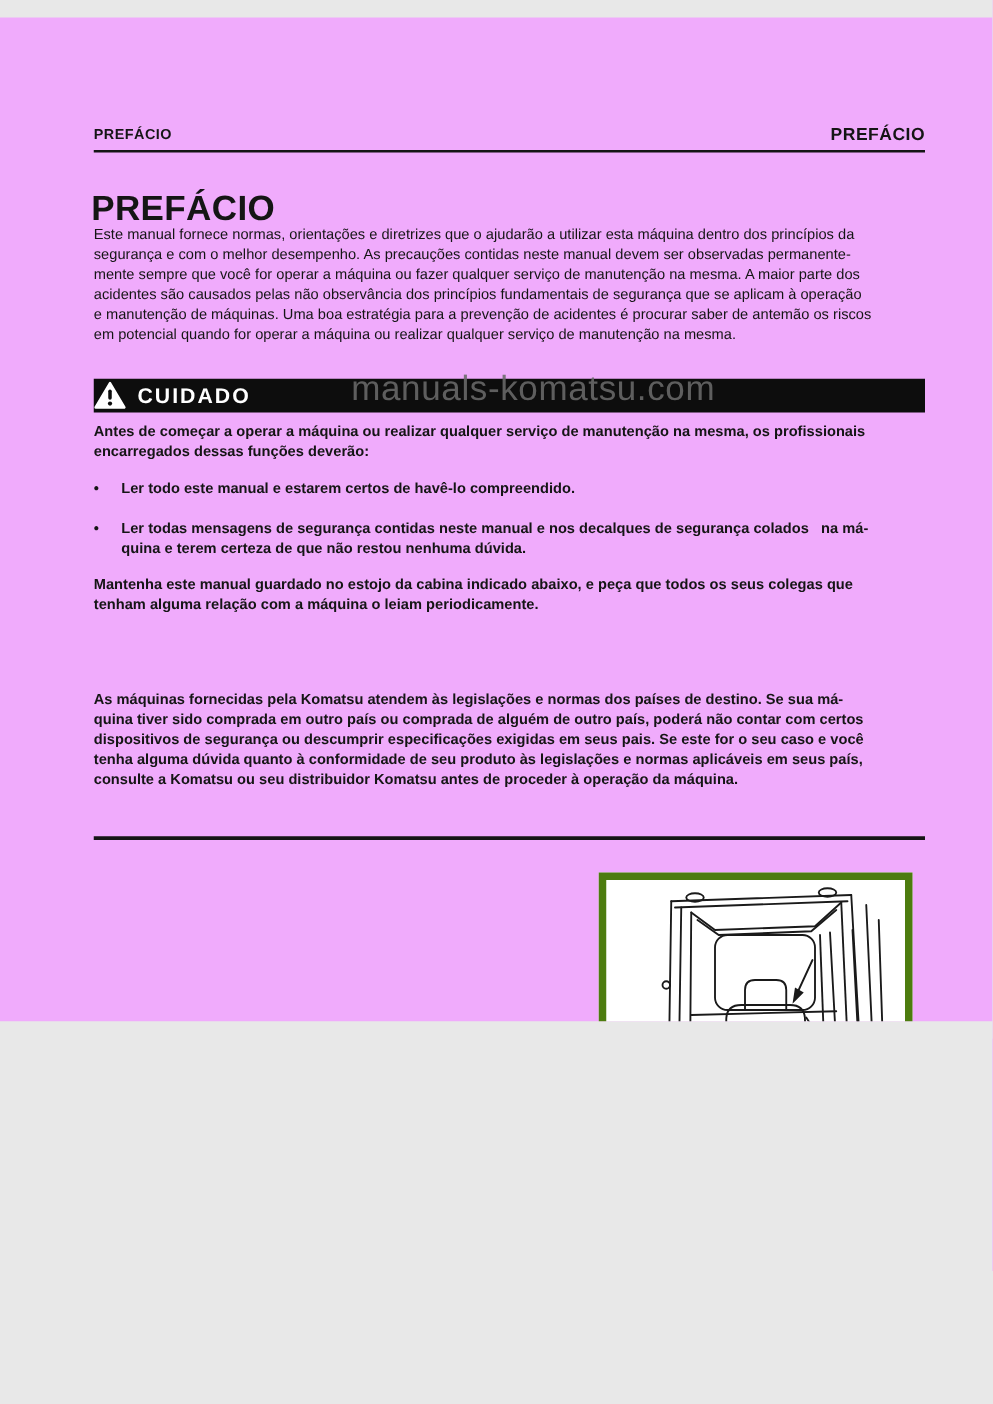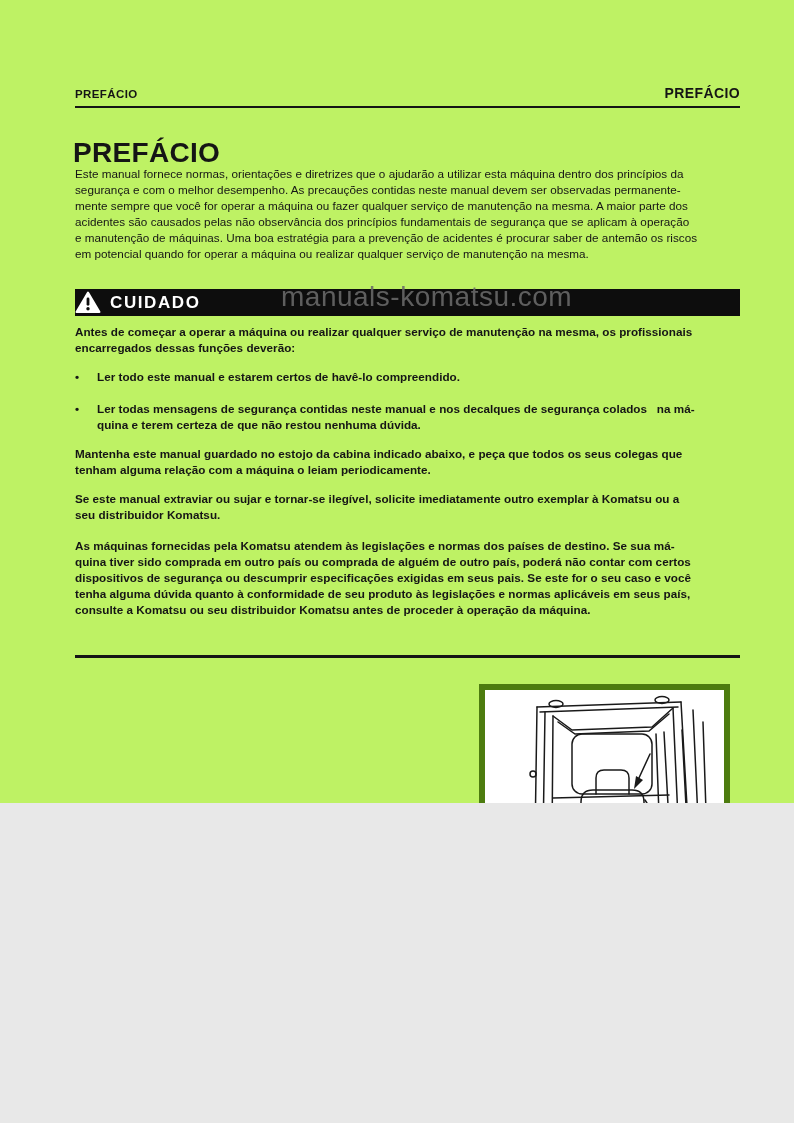--- a/index.html
+++ b/index.html
@@ -1,18 +1,18 @@
 <!DOCTYPE html>
 <html><head>
 <meta charset="utf-8">
 <style>
   html,body{margin:0;padding:0;background:#e8e8e8;}
   .page{
-    position:relative;width:794px;height:803px;margin:0 auto;
-    background:#bef264;overflow:hidden;
+    position:relative;width:794px;height:803px;margin:14px auto;
+    background:#f0abfc;overflow:hidden;
     font-family:"Liberation Sans",sans-serif;color:#151515;
   }
   .abs{position:absolute;}
   .pre{white-space:pre;}
   .body-text{font-size:11.7px;line-height:16px;letter-spacing:.02px;}
   .bold{font-weight:bold;}
 
   .header-left{left:75px;top:88px;font-size:11.5px;font-weight:bold;letter-spacing:.4px;}
   .header-right{right:54px;top:85px;font-size:14px;font-weight:bold;letter-spacing:.4px;}
   .header-rule{left:75px;top:106px;width:665px;height:2px;background:#151515;}
@@ -89,22 +89,20 @@
     <span class="body-text bold pre">Ler todo este manual e estarem certos de havê-lo compreendido.</span>
   </div>
   <div class="abs bullet b2">
     <span class="marker">•</span>
     <span class="body-text bold pre">Ler todas mensagens de segurança contidas neste manual e nos decalques de segurança colados   na má-
 quina e terem certeza de que não restou nenhuma dúvida.</span>
   </div>
 
   <div class="abs p2 body-text bold pre">Mantenha este manual guardado no estojo da cabina indicado abaixo, e peça que todos os seus colegas que
 tenham alguma relação com a máquina o leiam periodicamente.</div>
-  <div class="abs p3 body-text bold pre">Se este manual extraviar ou sujar e tornar-se ilegível, solicite imediatamente outro exemplar à Komatsu ou a
-seu distribuidor Komatsu.</div>
   <div class="abs p5 body-text bold pre">As máquinas fornecidas pela Komatsu atendem às legislações e normas dos países de destino. Se sua má-
 quina tiver sido comprada em outro país ou comprada de alguém de outro país, poderá não contar com certos
 dispositivos de segurança ou descumprir especificações exigidas em seus pais. Se este for o seu caso e você
 tenha alguma dúvida quanto à conformidade de seu produto às legislações e normas aplicáveis em seus país,
 consulte a Komatsu ou seu distribuidor Komatsu antes de proceder à operação da máquina.</div>
 
   <div class="abs section-rule"></div>
 
 
   <div class="abs figure-box">

